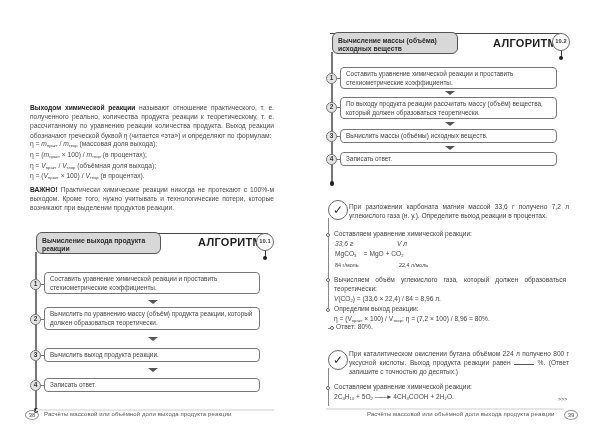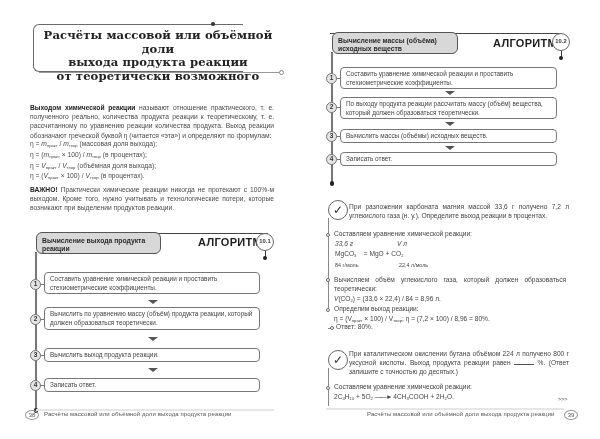--- a/index.html
+++ b/index.html
@@ -55,32 +55,20 @@
   .sol-text i { font-style: italic; }
   .sol-text sub { font-size: 4.2px; vertical-align: -1px; }
   .small { font-size: 5.4px; }
   .blank { display: inline-block; width: 20px; border-bottom: 0.8px solid #555; }
 </style>
 </head>
 <body>
 
 <div class="page page-left">
 
-  <div class="title-frame">
-    <div class="brk"></div>
-    <div class="top-line"></div>
-    <div class="top-dot"></div>
-    <div class="bot-line"></div>
-    <div class="bot-dot"></div>
-    <div class="title-text">
-      <div>Расчёты массовой или объёмной доли</div>
-      <div>выхода продукта реакции</div>
-      <div>от теоретически возможного</div>
-    </div>
-  </div>
 
   <div class="para" style="top:103px;">
     <b>Выходом химической реакции</b><span> называют отношение практического, т. е. полученного реально, количества продукта реакции к теоретическому, т. е. рассчитанному по уравнению реакции количества продукта. Выход реакции обозначают греческой буквой η (читается «эта») и определяют по формулам:</span>
   </div>
 
   <div class="formula" style="top:140px;">
     <div><span>η = </span><i>m</i><sub>практ</sub><span> / </span><i>m</i><sub>теор</sub><span> (массовая доля выхода);</span></div>
     <div><span>η = (</span><i>m</i><sub>практ</sub><span> × 100) / </span><i>m</i><sub>теор</sub><span> (в процентах);</span></div>
     <div><span>η = </span><i>V</i><sub>практ</sub><span> / </span><i>V</i><sub>теор</sub><span> (объёмная доля выхода);</span></div>
     <div><span>η = (</span><i>V</i><sub>практ</sub><span> × 100) / </span><i>V</i><sub>теор</sub><span> (в процентах).</span></div>

